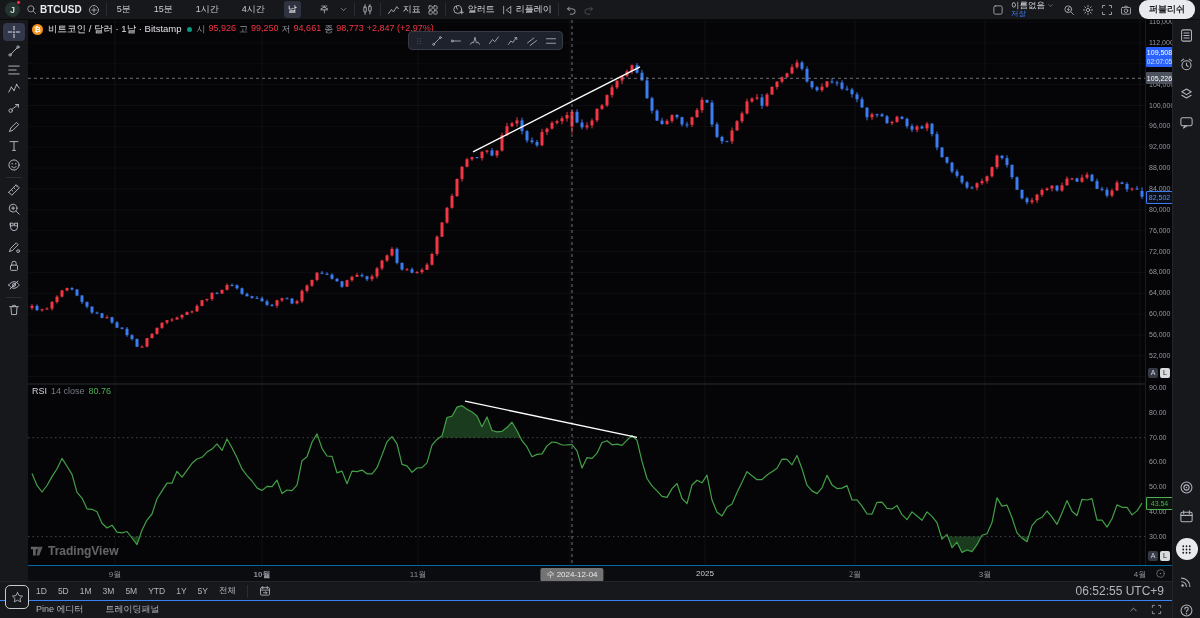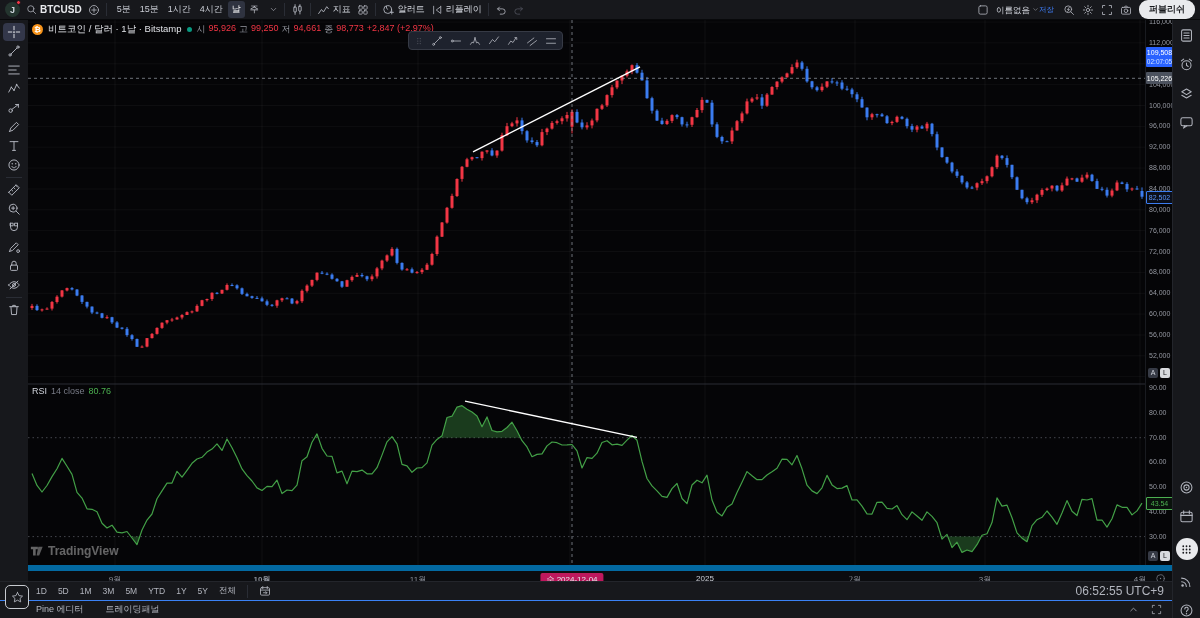--- a/index.html
+++ b/index.html
@@ -9,24 +9,24 @@
   #topbar{position:absolute;left:0;top:0;width:1200px;height:20px;background:#17181c;display:flex;align-items:center;justify-content:space-between;z-index:6;border-bottom:1px solid #08090b}
   .tb-left{display:flex;align-items:center;gap:6px;padding-left:5px}
   .tb-right{display:flex;align-items:center;gap:7px;padding-right:5px}
   .tb-item{display:flex;align-items:center;gap:3px;font-size:9px;color:#d1d4dc;white-space:nowrap;cursor:default}
   .sep{width:1px;height:13px;background:#2a2d35}
   .icon{color:#b2b5be;display:inline-flex;align-items:center;justify-content:center}
   .icon.dim{color:#50535e}
   .avatar{position:relative;width:15px;height:15px;border-radius:50%;background:#24352f;color:#cfd6dd;font-size:9px;font-weight:700;display:flex;align-items:center;justify-content:center}
   .avatar-dot{position:absolute;right:-1px;top:-2px;width:5px;height:5px;border-radius:50%;background:#f23645;border:1px solid #17181c}
   .symbol-txt{font-weight:700;font-size:10px;color:#e8e9ed}
-  #intervals{display:flex;align-items:center;gap:1px}
+  #intervals{display:flex;align-items:center;gap:15px}
   .interval{font-size:9px;color:#c9ccd4;padding:2px 4px;border-radius:3px}
   .interval.active{background:#2f3340;color:#fff}
-  .layout-name{display:flex;flex-direction:row;line-height:8px;margin-right:2px}
+  .layout-name{display:flex;flex-direction:column;line-height:8px;margin-right:2px}
   .ln-top{display:flex;align-items:center;gap:2px;font-size:8.5px;color:#d1d4dc}
   .ln-save{font-size:7.5px;color:#3f7df6;margin-top:1px}
   .publish{background:#e9eaed;color:#17181c;font-size:9px;border:none;border-radius:9px;padding:3px 10px;font-weight:700;font-family:inherit}
   
   #left-toolbar{position:absolute;left:0;top:20px;width:28px;height:561px;background:#17181c;display:flex;flex-direction:column;align-items:center;padding-top:3px;gap:1px;z-index:4}
   .tool{width:22px;height:18px;display:flex;align-items:center;justify-content:center;color:#b2b5be;border-radius:4px}
   .tool.active{background:#33374a;color:#e3e5ea}
   .tool-div{width:16px;height:1px;background:#2a2d35;margin:2px 0}
   
   #chart-area{position:absolute;left:28px;top:20px;width:1117px;height:545px;background:#050507;z-index:1}
@@ -48,24 +48,24 @@
   .plabel{position:absolute;left:0;width:27px;text-align:center;font-size:7px;line-height:9px;border-radius:1px;white-space:nowrap}
   .plabel.countdown{background:#2962ff;color:#fff;padding:1px 0}
   .plabel .cd{font-size:6.5px;color:#cfe0ff}
   .plabel.crosshair-lb{background:#4c525e;color:#fff;padding:1.5px 0}
   .plabel.last{background:#0b0f1a;border:1px solid #3b7cf0;color:#5b93f7;padding:1px 0}
   .plabel.rsi-cur{background:#0a120c;border:1px solid #4caf50;color:#4caf50;padding:1px 0}
   .scale-btn{position:absolute;width:10px;height:10px;border-radius:2px;font-size:7px;line-height:10px;text-align:center}
   .scale-a{background:#363a45;color:#d1d4dc}
   .scale-l{background:#d8dade;color:#17181c}
   
-  #time-axis{position:absolute;left:28px;top:565px;width:1144px;height:16px;background:#0b0c0f;border-top:6px solid #0369a1;z-index:2}
+  #time-axis{position:absolute;left:28px;top:565px;width:1144px;height:16px;background:#0b0c0f;border-top:1px solid #0369a1;z-index:2}
   .t-label{position:absolute;top:3px;transform:translateX(-50%);font-size:8px;color:#8b8f98;white-space:nowrap}
   .t-label.major{color:#c9ccd4}
-  #date-chip{position:absolute;top:1.5px;transform:translateX(-50%);background:#be185d;color:#e6e8ec;font-size:8px;padding:1.5px 6px;border-radius:2px;white-space:nowrap}
+  #date-chip{position:absolute;top:1.5px;transform:translateX(-50%);background:#737373;color:#e6e8ec;font-size:8px;padding:1.5px 6px;border-radius:2px;white-space:nowrap}
   #range-bar{position:absolute;left:0;top:581px;width:1172px;height:19px;background:#17181c;border-top:1px solid #23252b;display:flex;align-items:center;gap:11px;padding-left:36px;z-index:3}
   .range-btn{font-size:8.5px;color:#b2b5be}
   #clock{margin-left:auto;padding-right:8px;font-size:12px;color:#b2b5be}
   #status-bar{position:absolute;left:0;top:600px;width:1172px;height:18px;background:#17181c;border-top:1px solid #3b82f6;display:flex;align-items:center;gap:22px;padding-left:36px;z-index:3}
   .panel-btn{font-size:9px;color:#b2b5be}
   #status-icons{margin-left:auto;display:flex;gap:12px;padding-right:10px;color:#787b86}
   #star-btn{position:absolute;left:5px;top:585px;width:24px;height:24px;border:1px solid #c6c9cf;border-radius:5px;background:#17181c;display:flex;align-items:center;justify-content:center;color:#d8dade;z-index:7}
   
   #right-sidebar{position:absolute;right:0;top:20px;width:28px;height:598px;background:#17181c;border-left:1px solid #23252b;display:flex;flex-direction:column;align-items:center;padding-top:8px;gap:14px;z-index:5}
   .rs-ico{color:#b2b5be;display:flex;align-items:center;justify-content:center}

